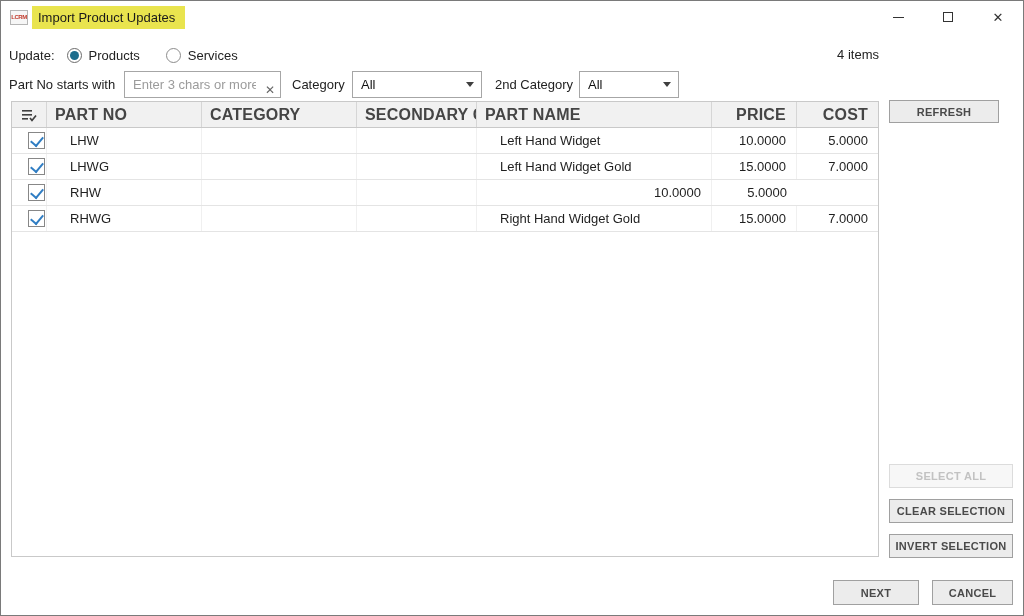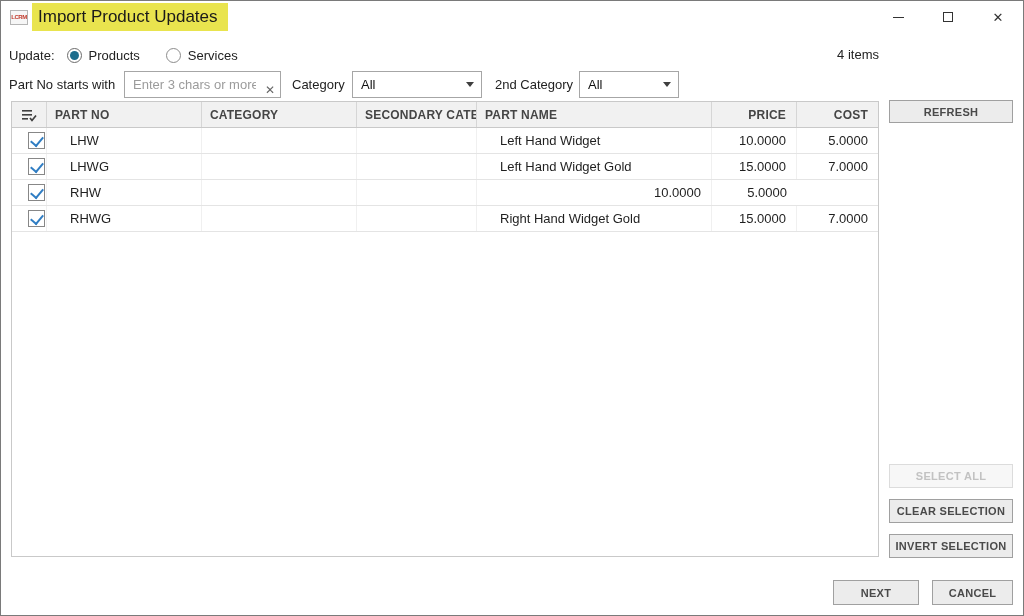--- a/index.html
+++ b/index.html
@@ -11,21 +11,21 @@
   html,body{background:#d9d9d9;font-family:"Liberation Sans",sans-serif;}
   .window{
     position:relative;width:1024px;height:616px;background:#fff;
     border:1px solid #7a7a7a;overflow:hidden;
     font-family:"Liberation Sans",sans-serif;color:#222;
   }
   
   .titlebar{position:absolute;left:0;top:0;width:100%;height:32px;background:#fff;display:flex;align-items:center;}
   .app-icon{width:18px;height:15px;margin-left:9px;border:1px solid #b5b5b5;background:#f6f6f6;display:flex;align-items:center;justify-content:center;flex:0 0 auto;}
   .app-icon-text{font-size:6px;font-weight:bold;color:#c0392b;letter-spacing:-0.5px;}
-  .title-highlight{margin-left:4px;background:var(--title-highlight);padding:4px 10px 4px 6px;font-size:17px;color:#1a1a1a;white-space:nowrap;}
+  .title-highlight{margin-left:4px;background:var(--title-highlight);padding:4px 10px 4px 6px;font-size:13px;color:#1a1a1a;white-space:nowrap;}
   .win-controls{position:absolute;right:0;top:0;height:32px;display:flex;}
   .win-btn{width:50px;height:32px;display:flex;align-items:center;justify-content:center;cursor:default;color:#333;}
   .min-glyph{width:11px;height:0;border-top:1px solid #333;display:block;}
   .max-glyph{width:10px;height:10px;border:1px solid #333;display:block;}
   .close-glyph{font-size:13px;color:#333;line-height:1;}
   
   .update-row{position:absolute;left:8px;top:42px;height:24px;display:flex;align-items:center;font-size:13px;}
   .update-label{margin-right:12px;}
   .radio-option{display:flex;align-items:center;margin-right:26px;}
   .radio-circle{width:15px;height:15px;border:1px solid #8c8c8c;border-radius:50%;background:#fff;margin-right:7px;position:relative;flex:0 0 auto;}
@@ -47,41 +47,41 @@
   .dd-category{left:351px;width:130px;}
   .dd-2nd{left:578px;width:100px;}
   .dd-value{flex:1;padding-left:8px;color:#111;}
   .dd-arrow{width:22px;display:flex;align-items:center;justify-content:center;flex:0 0 auto;}
   .dd-arrow::after{content:"";width:0;height:0;border-left:4px solid transparent;border-right:4px solid transparent;border-top:5px solid #3f3f3f;}
   .second-category-label{left:494px;}
   
   .grid{position:absolute;left:10px;top:100px;width:868px;height:456px;border:1px solid #c9c9c9;background:#fff;}
   .grid-header,.grid-row{display:grid;grid-template-columns:35px 155px 155px 120px 235px 85px 1fr;}
   .grid-header{height:26px;background:#f1f1f1;border-bottom:1px solid #c9c9c9;}
-  .hcell{font-size:12px;font-weight:bold;color:#454545;letter-spacing:0.2px;display:flex;align-items:center;padding-left:8px;border-right:1px solid #d6d6d6;overflow:hidden;white-space:nowrap;}
+  .hcell{font-size:16px;font-weight:bold;color:#454545;letter-spacing:0.2px;display:flex;align-items:center;padding-left:8px;border-right:1px solid #d6d6d6;overflow:hidden;white-space:nowrap;}
   .hcell:last-child{border-right:none;}
   .hcell.sel{justify-content:center;padding-left:0;}
   .hcell.num{justify-content:flex-end;padding-right:10px;padding-left:0;}
   .grid-body{height:428px;overflow:hidden;}
   .grid-row{height:26px;border-bottom:1px solid #e4e4e4;background:#fff;}
   .cell{font-size:13px;color:#1f1f1f;display:flex;align-items:center;padding-left:8px;border-right:1px solid #f0f0f0;overflow:hidden;white-space:nowrap;margin-left:15px;}
   .cell:last-child{border-right:none;}
   .cell.sel{justify-content:center;padding-left:0;}
   .cell.num{justify-content:flex-end;padding-right:10px;padding-left:0;}
   .checkbox{width:17px;height:17px;border:1px solid #878787;background:#fff;position:relative;display:inline-block;}
   .checkbox.checked::after{
     content:"";position:absolute;left:4px;top:1px;width:6px;height:10px;
     border:solid var(--check-blue);border-width:0 2.5px 2.5px 0;transform:rotate(40deg);
   }
   
   .btn{position:absolute;background:#ececec;border:1px solid #a0a0a0;color:#4a4a4a;
     font-family:"Liberation Sans",sans-serif;font-size:11px;font-weight:bold;letter-spacing:0.3px;
     text-align:center;cursor:default;}
   .btn:disabled{background:#f7f7f7;border-color:#dcdcdc;color:#c2c2c2;}
-  .btn-refresh{left:888px;top:99px;width:124px;height:23px;}
+  .btn-refresh{left:888px;top:99px;width:110px;height:23px;}
   .btn-select-all{left:888px;top:463px;width:124px;height:24px;}
   .btn-clear-selection{left:888px;top:498px;width:124px;height:24px;}
   .btn-invert-selection{left:888px;top:533px;width:124px;height:24px;}
   .btn-next{left:832px;top:579px;width:86px;height:25px;}
   .btn-cancel{left:931px;top:579px;width:81px;height:25px;}
   .selall-svg{display:block;}
 </style>
 </head>
 <body>
 

